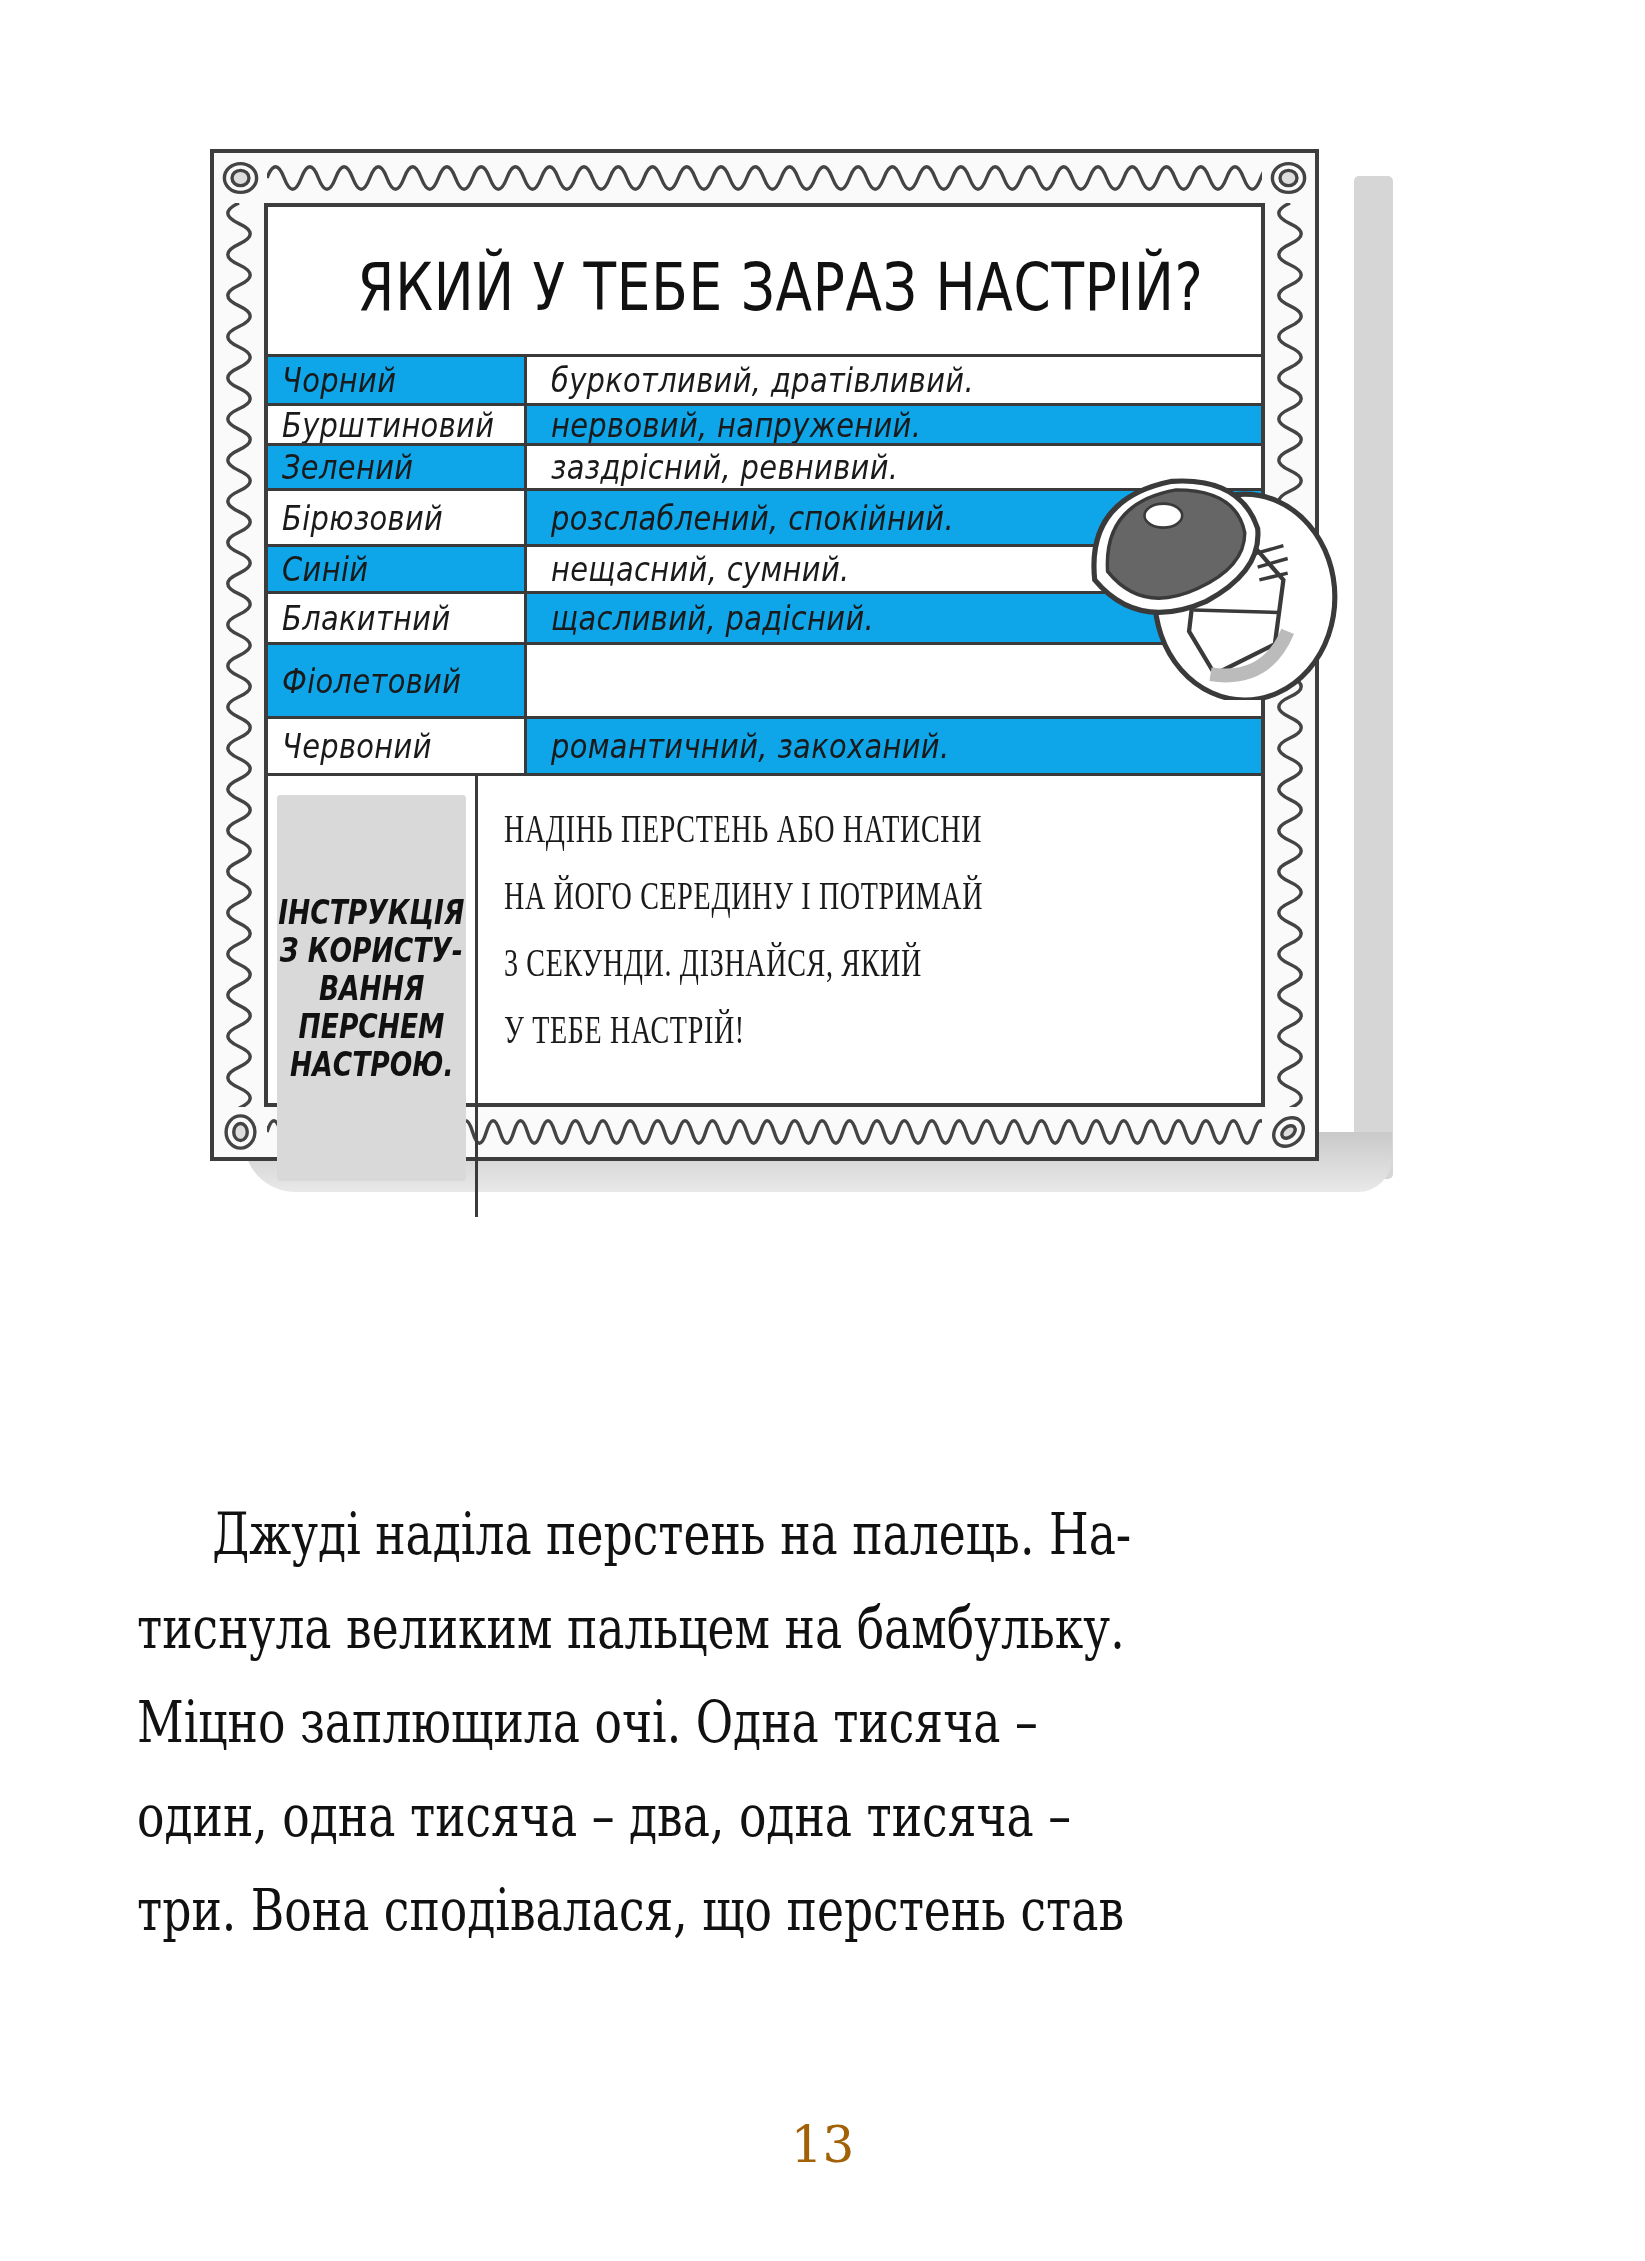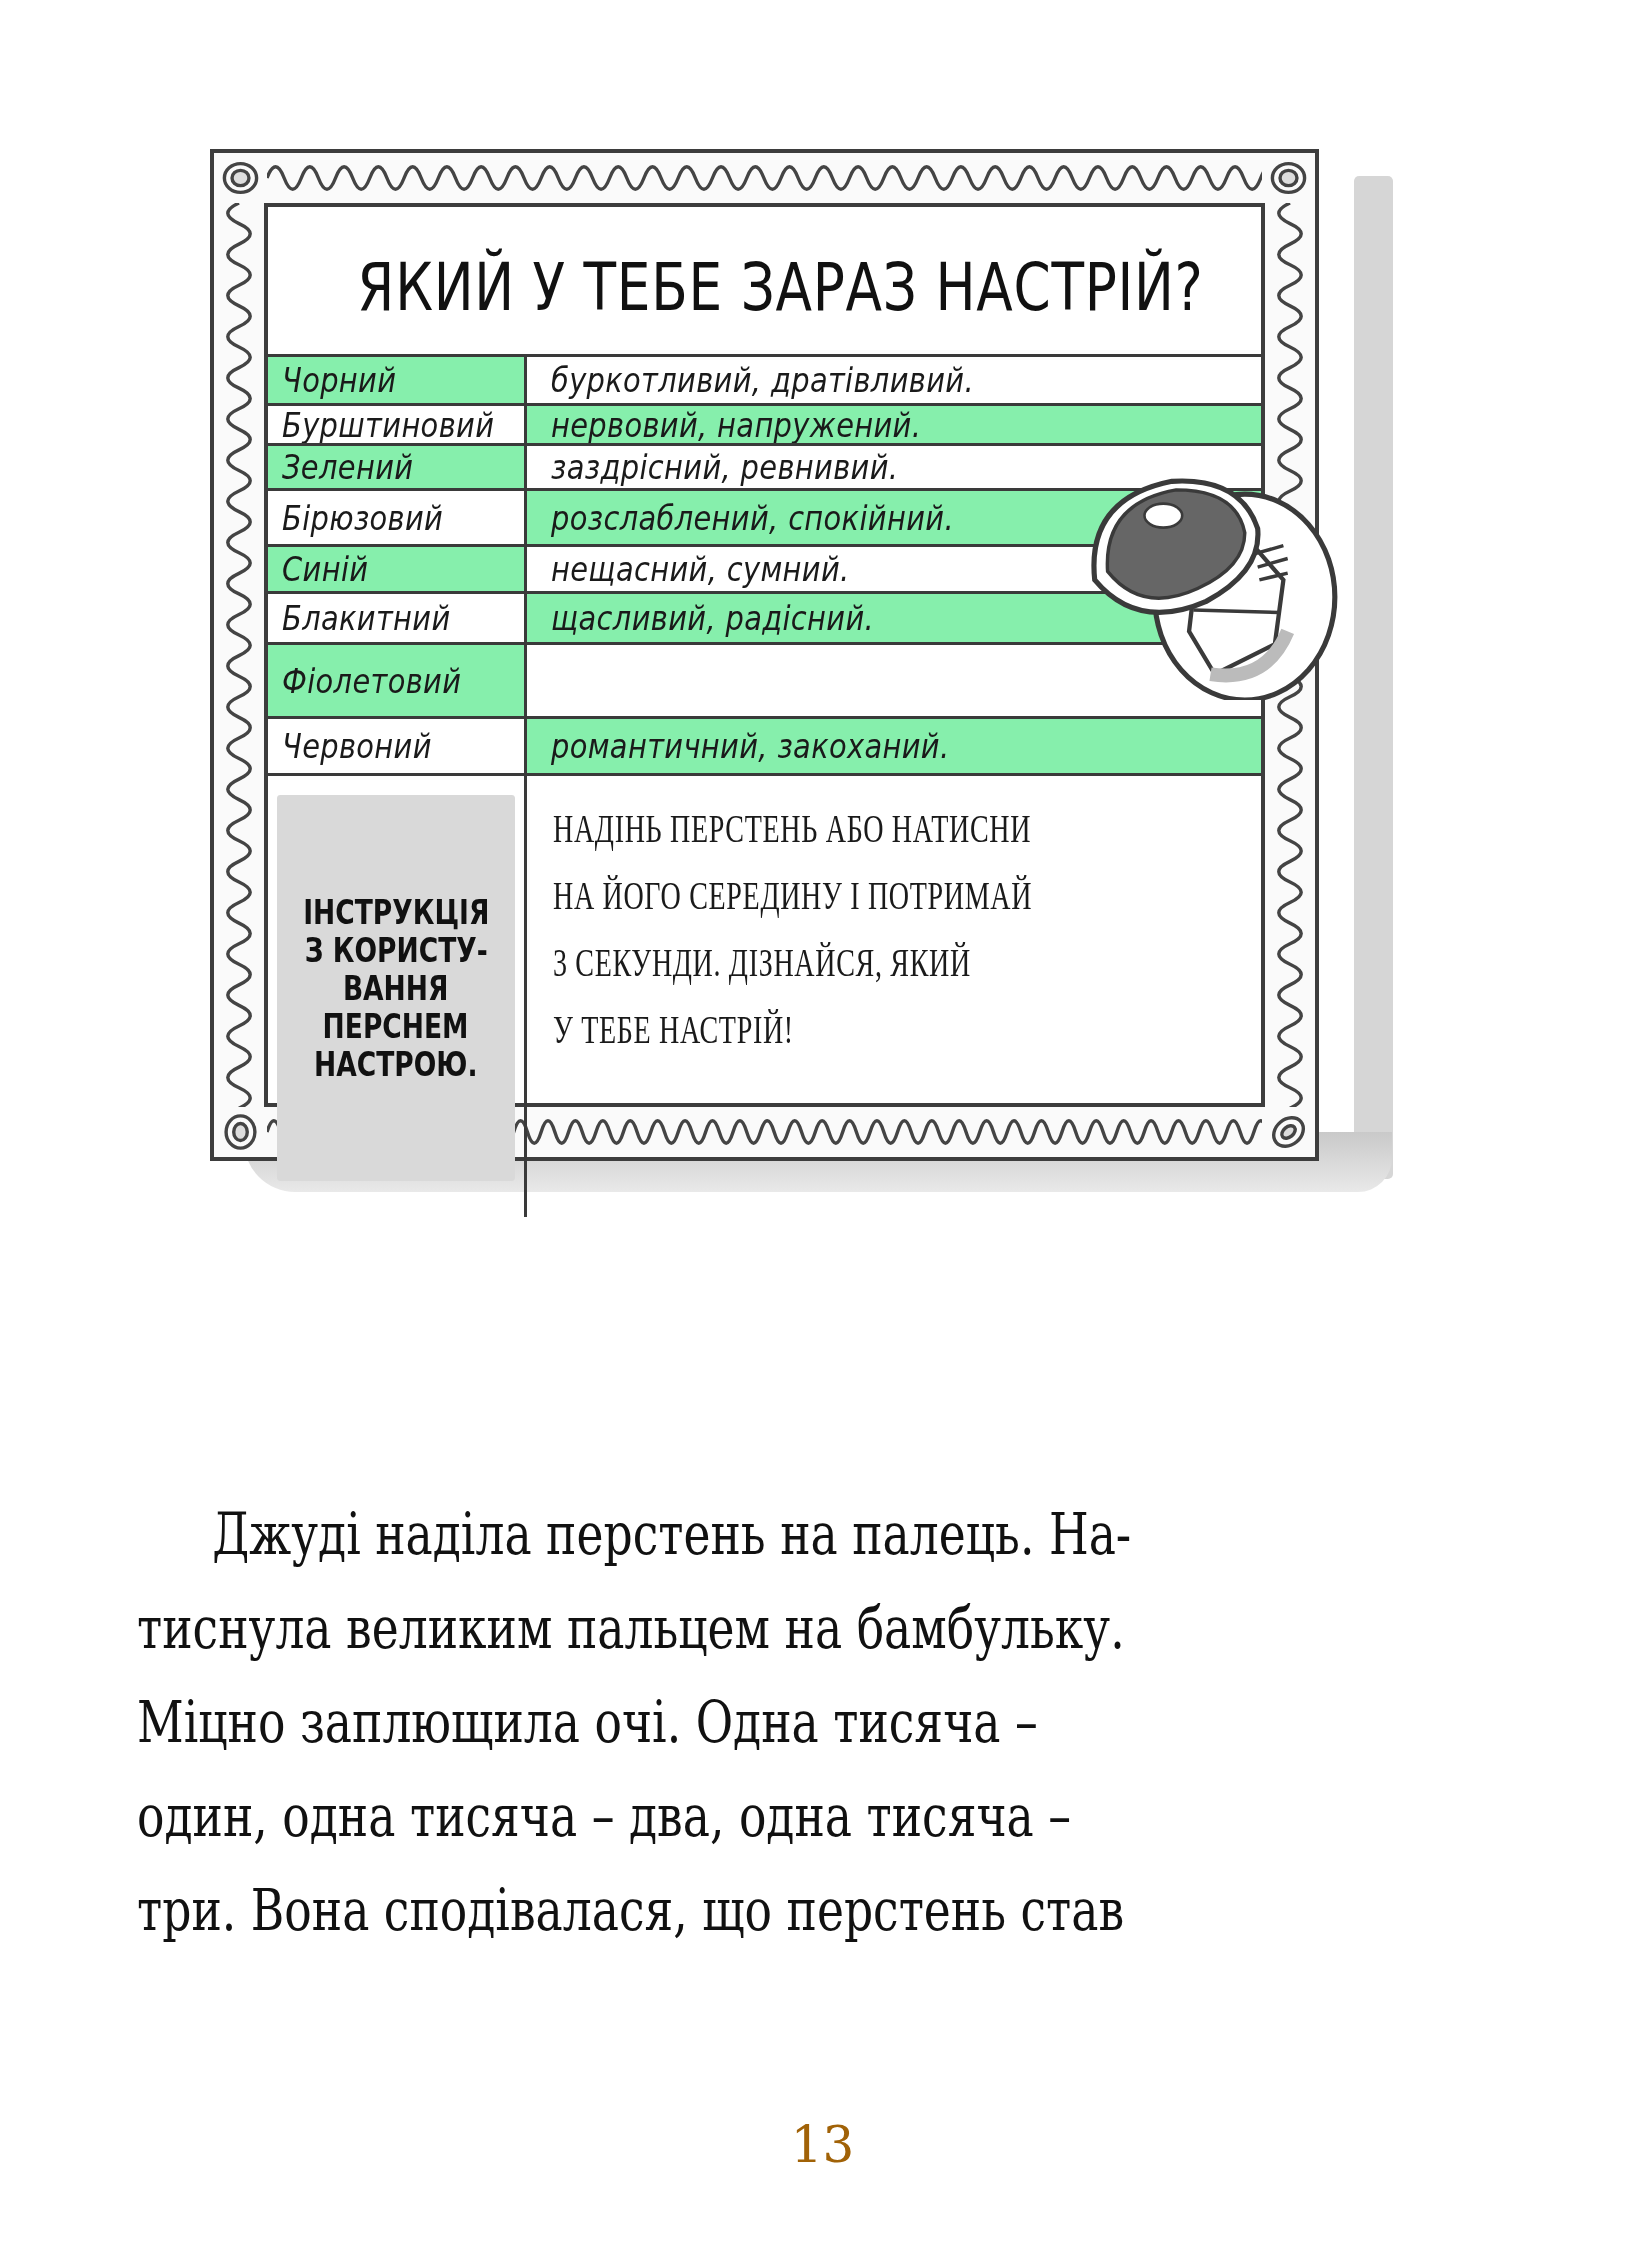--- a/index.html
+++ b/index.html
@@ -24,26 +24,26 @@
   .inner { position:absolute; left:54px; top:54px; right:54px; bottom:54px; background:#ffffff; }
   .title { position:absolute; left:0; right:0; top:43px; text-align:center;
            font-family:"DejaVu Sans", sans-serif; font-size:65px; letter-spacing:0.9px;
            transform:scaleX(0.82); transform-origin:center; color:#111; white-space:nowrap; }
 
   .mood-table { position:absolute; left:0; right:0; top:147px; }
   .mood-row { position:relative; display:flex; border-top:3.4px solid #3a3a3a; box-sizing:border-box; }
   .mood-row .color-cell { width:259px; border-right:3.4px solid #3a3a3a; box-sizing:border-box;
            padding-left:13.7px; display:flex; align-items:center; }
   .mood-row .meaning-cell { flex:1; padding-left:24px; display:flex; align-items:center; }
-  .shade { background:#86efac; }
+  .shade { background:#0ea5e9; }
   .hand { font-family:"DejaVu Sans", sans-serif; font-style:italic; font-size:34px; color:#1a1a1a;
           transform:scaleX(0.85); transform-origin:left center; white-space:nowrap; letter-spacing:0.4px; }
   .instruction-row { display:flex; border-top:3.4px solid #3a3a3a; height:441px; }
-  .instruction-row .label-cell { width:259px; border-right:3.4px solid #3a3a3a; box-sizing:border-box;
-           padding:19px 8.6px 0 8.6px; }
+  .instruction-row .label-cell { width:210px; border-right:3.4px solid #3a3a3a; box-sizing:border-box;
+           padding:19px 8.6px 0 8.6px;font-style:italic; }
   .instruction-label-box { background:#d9d9d9; height:386px; border-radius:3.4px; display:flex; flex-direction:column;
            align-items:center; justify-content:center; }
   .instruction-label-box span { font-family:"DejaVu Sans", sans-serif; font-weight:bold; font-size:34px; line-height:38px;
            transform:scaleX(0.78); color:#111; white-space:nowrap; display:block; text-align:center; }
   .instruction-text { padding:19px 0 0 26px; }
   .instruction-text span { display:block; font-family:"Liberation Serif", serif; font-size:39px; line-height:67px;
            transform:scaleX(0.72); transform-origin:left center; color:#1a1a1a; white-space:nowrap; letter-spacing:0.9px; }
 
   .ring { position:absolute; left:801px; top:210px; width:283px; height:283px; }
 

